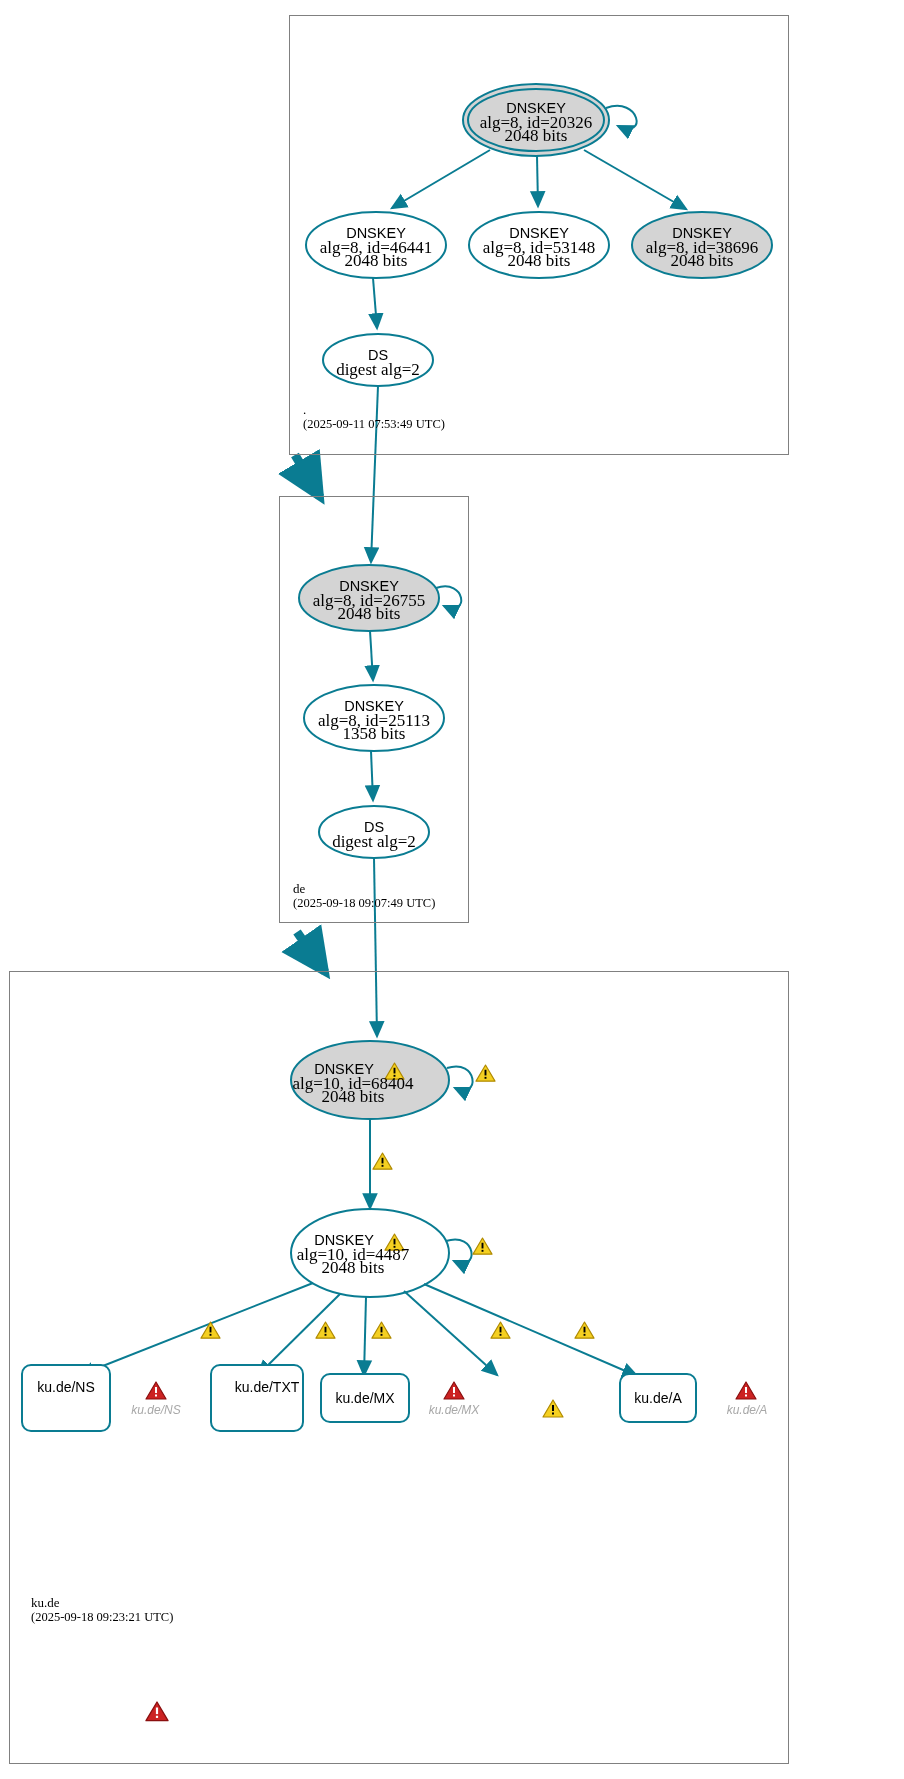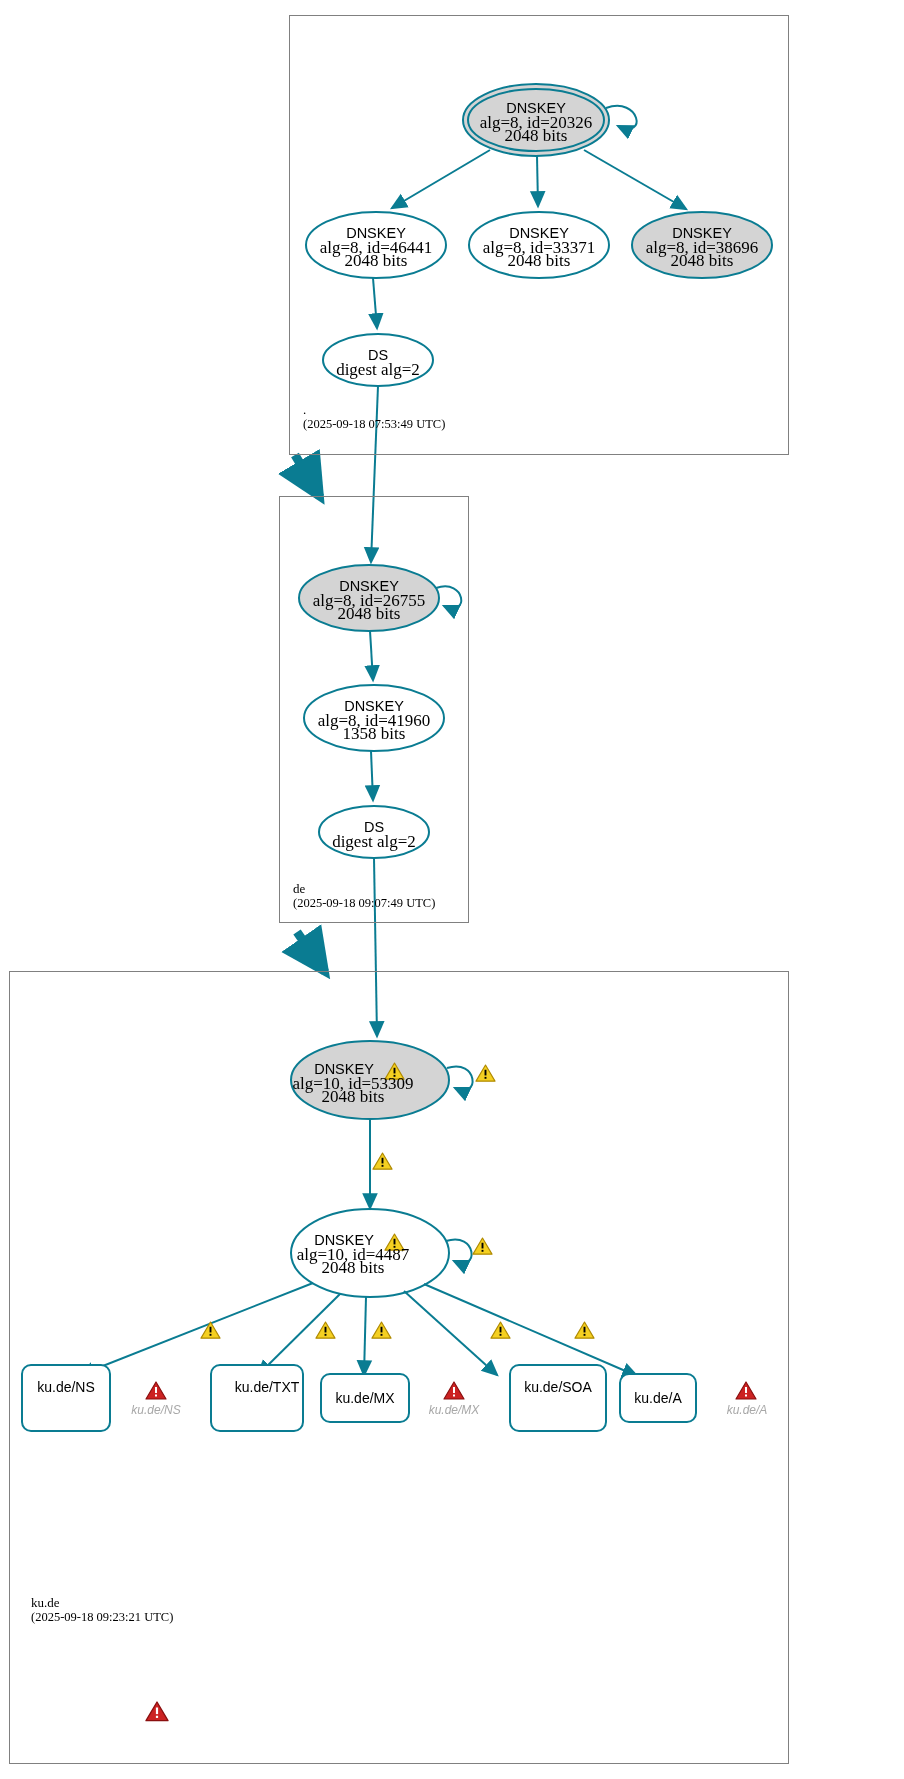--- a/index.html
+++ b/index.html
@@ -180,21 +180,21 @@
     <g transform="translate(146,1702) scale(1.1)">
       <path d="M10,0 L20,17 L0,17 Z" fill="#cc2222" stroke="#8a0f0f" stroke-width="1.2" stroke-linejoin="round"></path>
       <rect x="9" y="5" width="2" height="6" fill="#fff"></rect>
         <rect x="9" y="12.5" width="2" height="2" fill="#fff"></rect>
     </g>
   </svg>
 
   <div class="zone-box" style="left:289px;top:15px;width:500px;height:440px;"></div>
   <div class="zone-label" style="left:303px;top:402px;">
     <div class="zone-name">.</div>
-    <div class="zone-time">(2025-09-18 07:53:49 UTC)</div>
+    <div class="zone-time">(2025-09-11 07:53:49 UTC)</div>
   </div>
 
   <div class="zone-box" style="left:279px;top:496px;width:190px;height:427px;"></div>
   <div class="zone-label" style="left:293px;top:881px;">
     <div class="zone-name">de</div>
     <div class="zone-time">(2025-09-18 09:07:49 UTC)</div>
   </div>
 
   <div class="zone-box" style="left:9px;top:971px;width:780px;height:793px;"></div>
   <div class="zone-label" style="left:31px;top:1595px;">
@@ -207,74 +207,70 @@
     <div class="n-sub">alg=8, id=20326</div>
     <div class="n-sub">2048 bits</div>
   </div>
   <div class="node" style="left:306px;top:223px;width:140px;height:46px;">
     <div class="n-title">DNSKEY</div>
     <div class="n-sub">alg=8, id=46441</div>
     <div class="n-sub">2048 bits</div>
   </div>
   <div class="node" style="left:469px;top:223px;width:140px;height:46px;">
     <div class="n-title">DNSKEY</div>
-    <div class="n-sub">alg=8, id=33371</div>
+    <div class="n-sub">alg=8, id=53148</div>
     <div class="n-sub">2048 bits</div>
   </div>
   <div class="node" style="left:632px;top:223px;width:140px;height:46px;">
     <div class="n-title">DNSKEY</div>
     <div class="n-sub">alg=8, id=38696</div>
     <div class="n-sub">2048 bits</div>
   </div>
   <div class="node" style="left:318px;top:345px;width:120px;height:32px;">
     <div class="n-title">DS</div>
     <div class="n-sub">digest alg=2</div>
   </div>
 
   <div class="node" style="left:299px;top:576px;width:140px;height:46px;">
     <div class="n-title">DNSKEY</div>
     <div class="n-sub">alg=8, id=26755</div>
     <div class="n-sub">2048 bits</div>
   </div>
   <div class="node" style="left:304px;top:696px;width:140px;height:46px;">
     <div class="n-title">DNSKEY</div>
-    <div class="n-sub">alg=8, id=41960</div>
+    <div class="n-sub">alg=8, id=25113</div>
     <div class="n-sub">1358 bits</div>
   </div>
   <div class="node" style="left:314px;top:817px;width:120px;height:32px;">
     <div class="n-title">DS</div>
     <div class="n-sub">digest alg=2</div>
   </div>
 
   <div class="node" style="left:283px;top:1058px;width:140px;height:48px;">
     <div class="n-title" style="margin-left:-18px;">DNSKEY</div>
-    <div class="n-sub">alg=10, id=53309</div>
+    <div class="n-sub">alg=10, id=68404</div>
     <div class="n-sub">2048 bits</div>
   </div>
   <div class="node" style="left:283px;top:1229px;width:140px;height:48px;">
     <div class="n-title" style="margin-left:-18px;">DNSKEY</div>
     <div class="n-sub">alg=10, id=4487</div>
     <div class="n-sub">2048 bits</div>
   </div>
 
   <div class="rrbox" style="left:21px;top:1364px;width:90px;height:68px;">
     <div class="rr-label" style="margin-top:-2px;">ku.de/NS</div>
     <div style="height:20px"></div>
   </div>
   <div class="rrbox" style="left:210px;top:1364px;width:94px;height:68px;">
     <div class="rr-label" style="margin-top:-2px;margin-left:20px;">ku.de/TXT</div>
     <div style="height:20px"></div>
   </div>
   <div class="rrbox" style="left:320px;top:1373px;width:90px;height:50px;">
     <div class="rr-label">ku.de/MX</div>
   </div>
-  <div class="rrbox" style="left:509px;top:1364px;width:98px;height:68px;">
-    <div class="rr-label" style="margin-top:-2px;">ku.de/SOA</div>
-    <div style="height:20px"></div>
-  </div>
   <div class="rrbox" style="left:619px;top:1373px;width:78px;height:50px;">
     <div class="rr-label">ku.de/A</div>
   </div>
 
   <div class="orphan" style="left:122px;top:1403px;width:68px;">
     <div class="orphan-text">ku.de/NS</div>
   </div>
   <div class="orphan" style="left:420px;top:1403px;width:68px;">
     <div class="orphan-text">ku.de/MX</div>
   </div>

